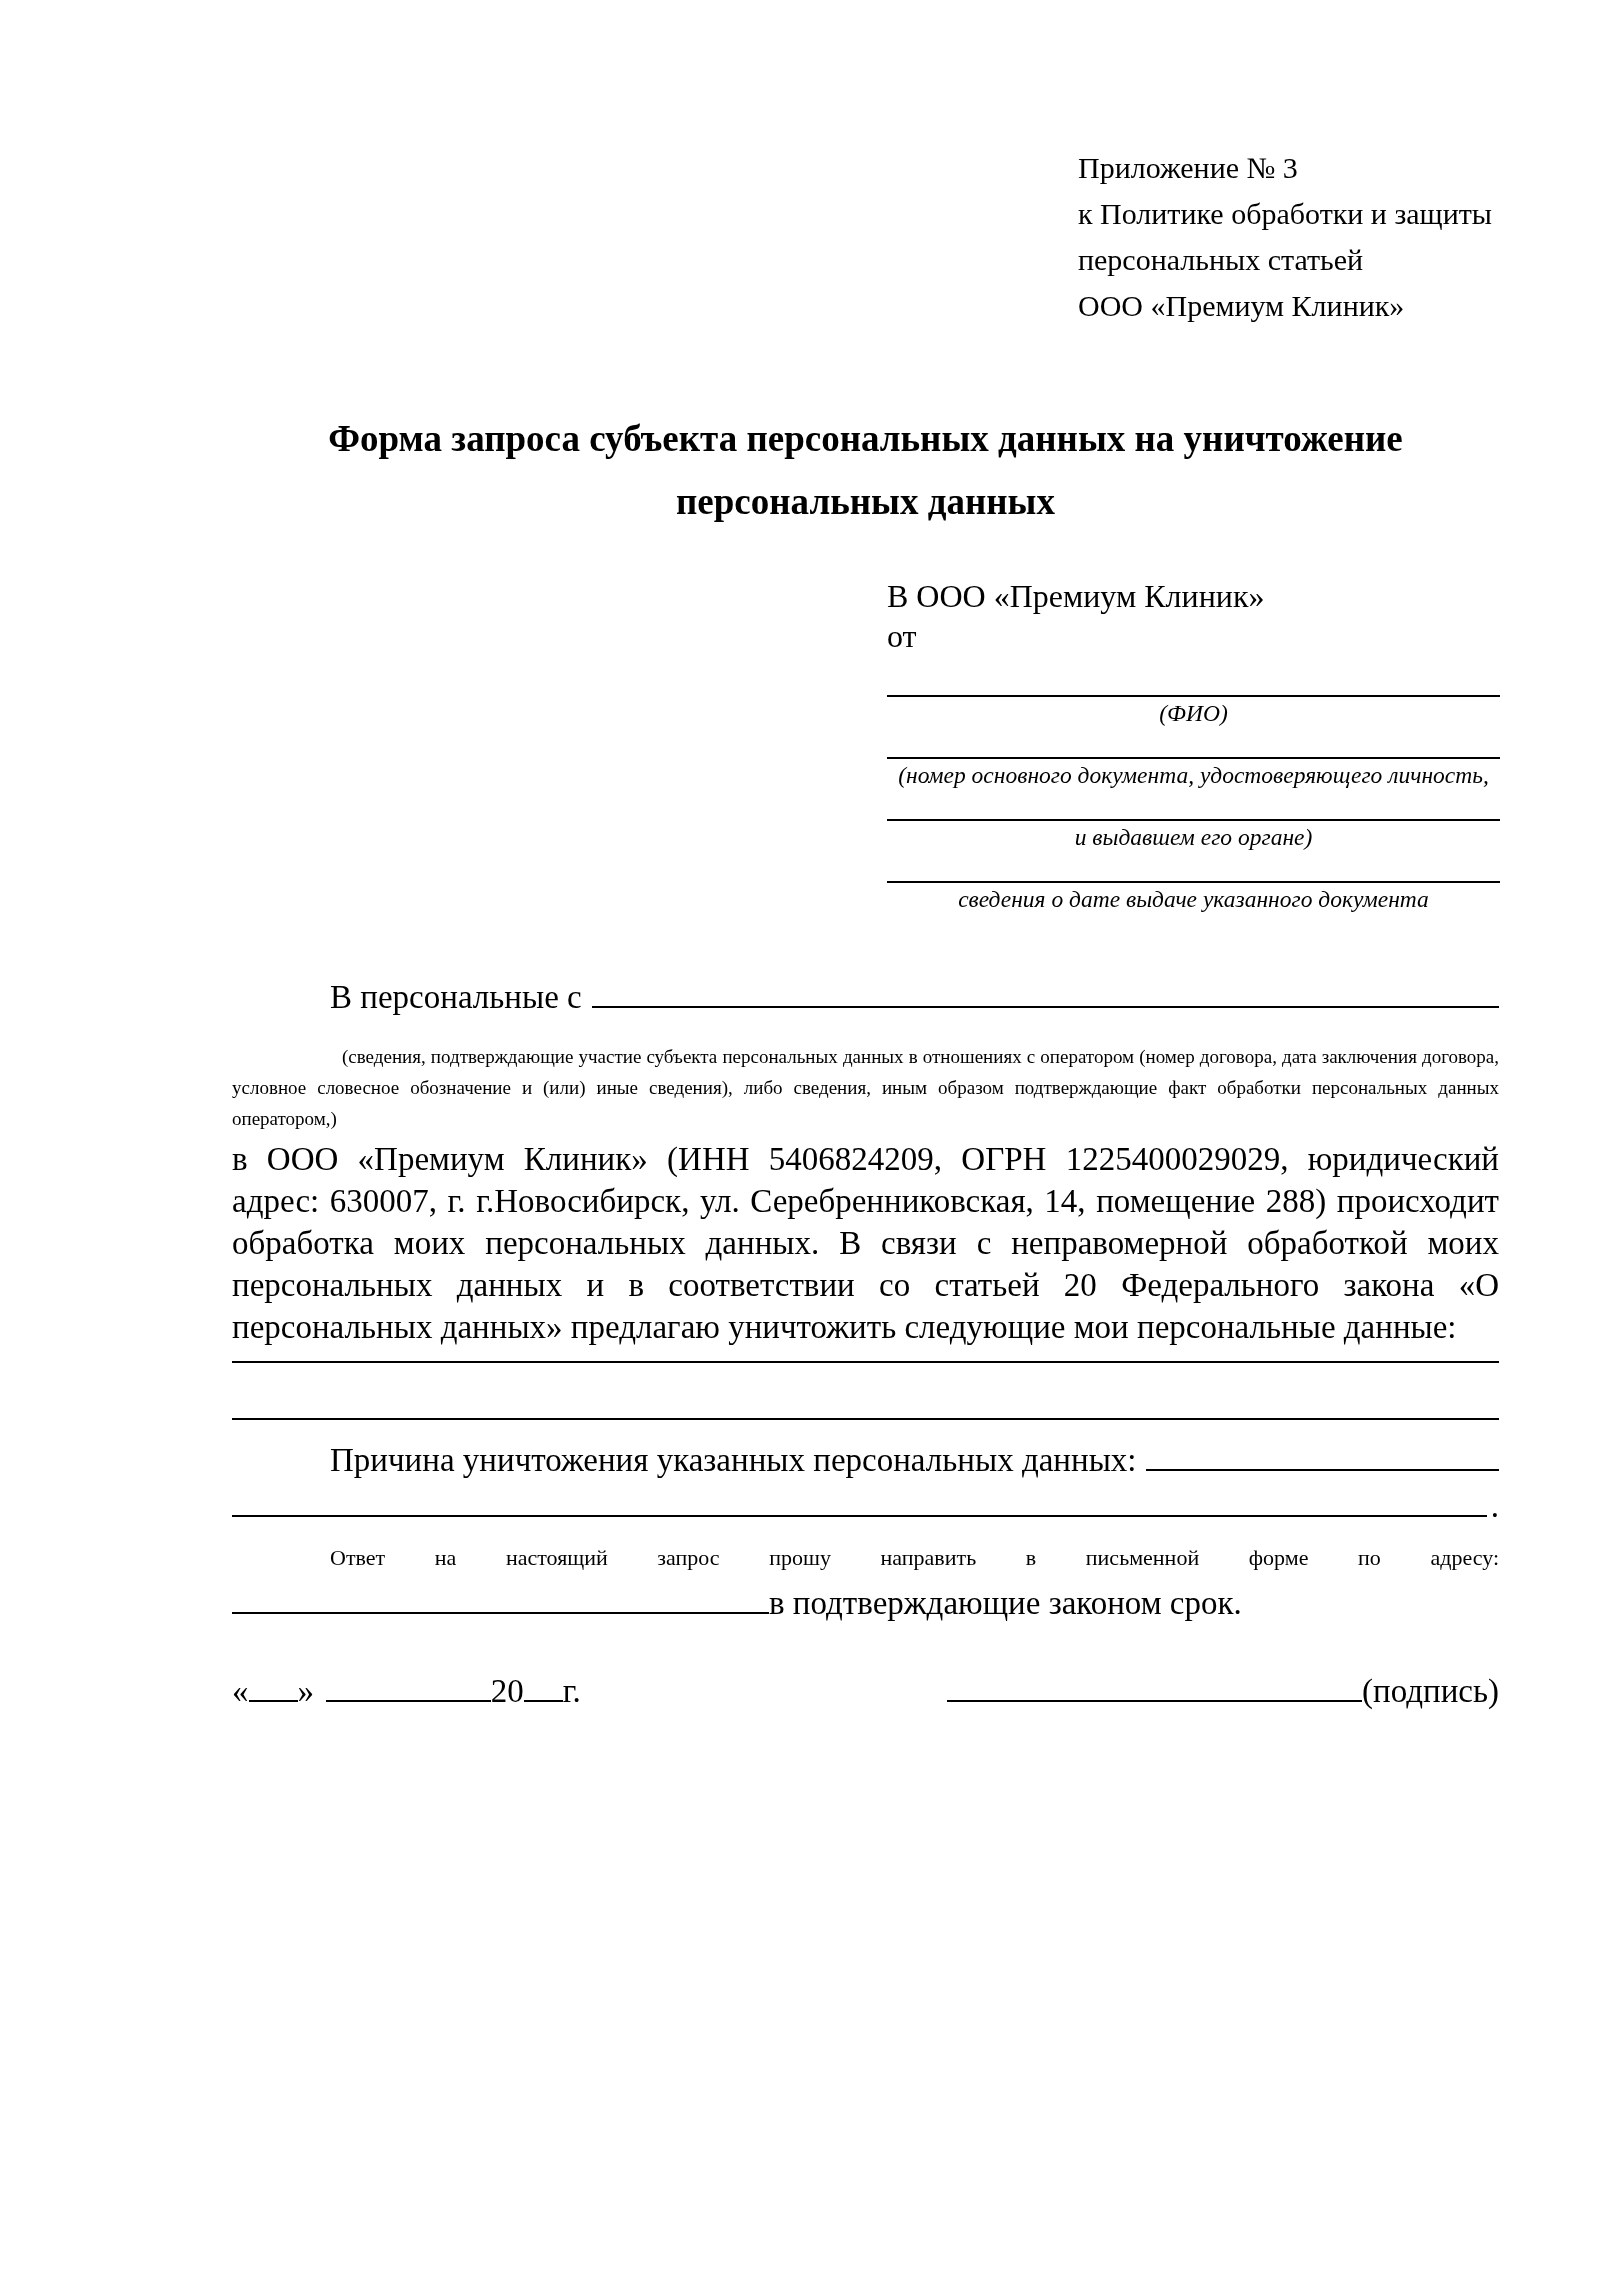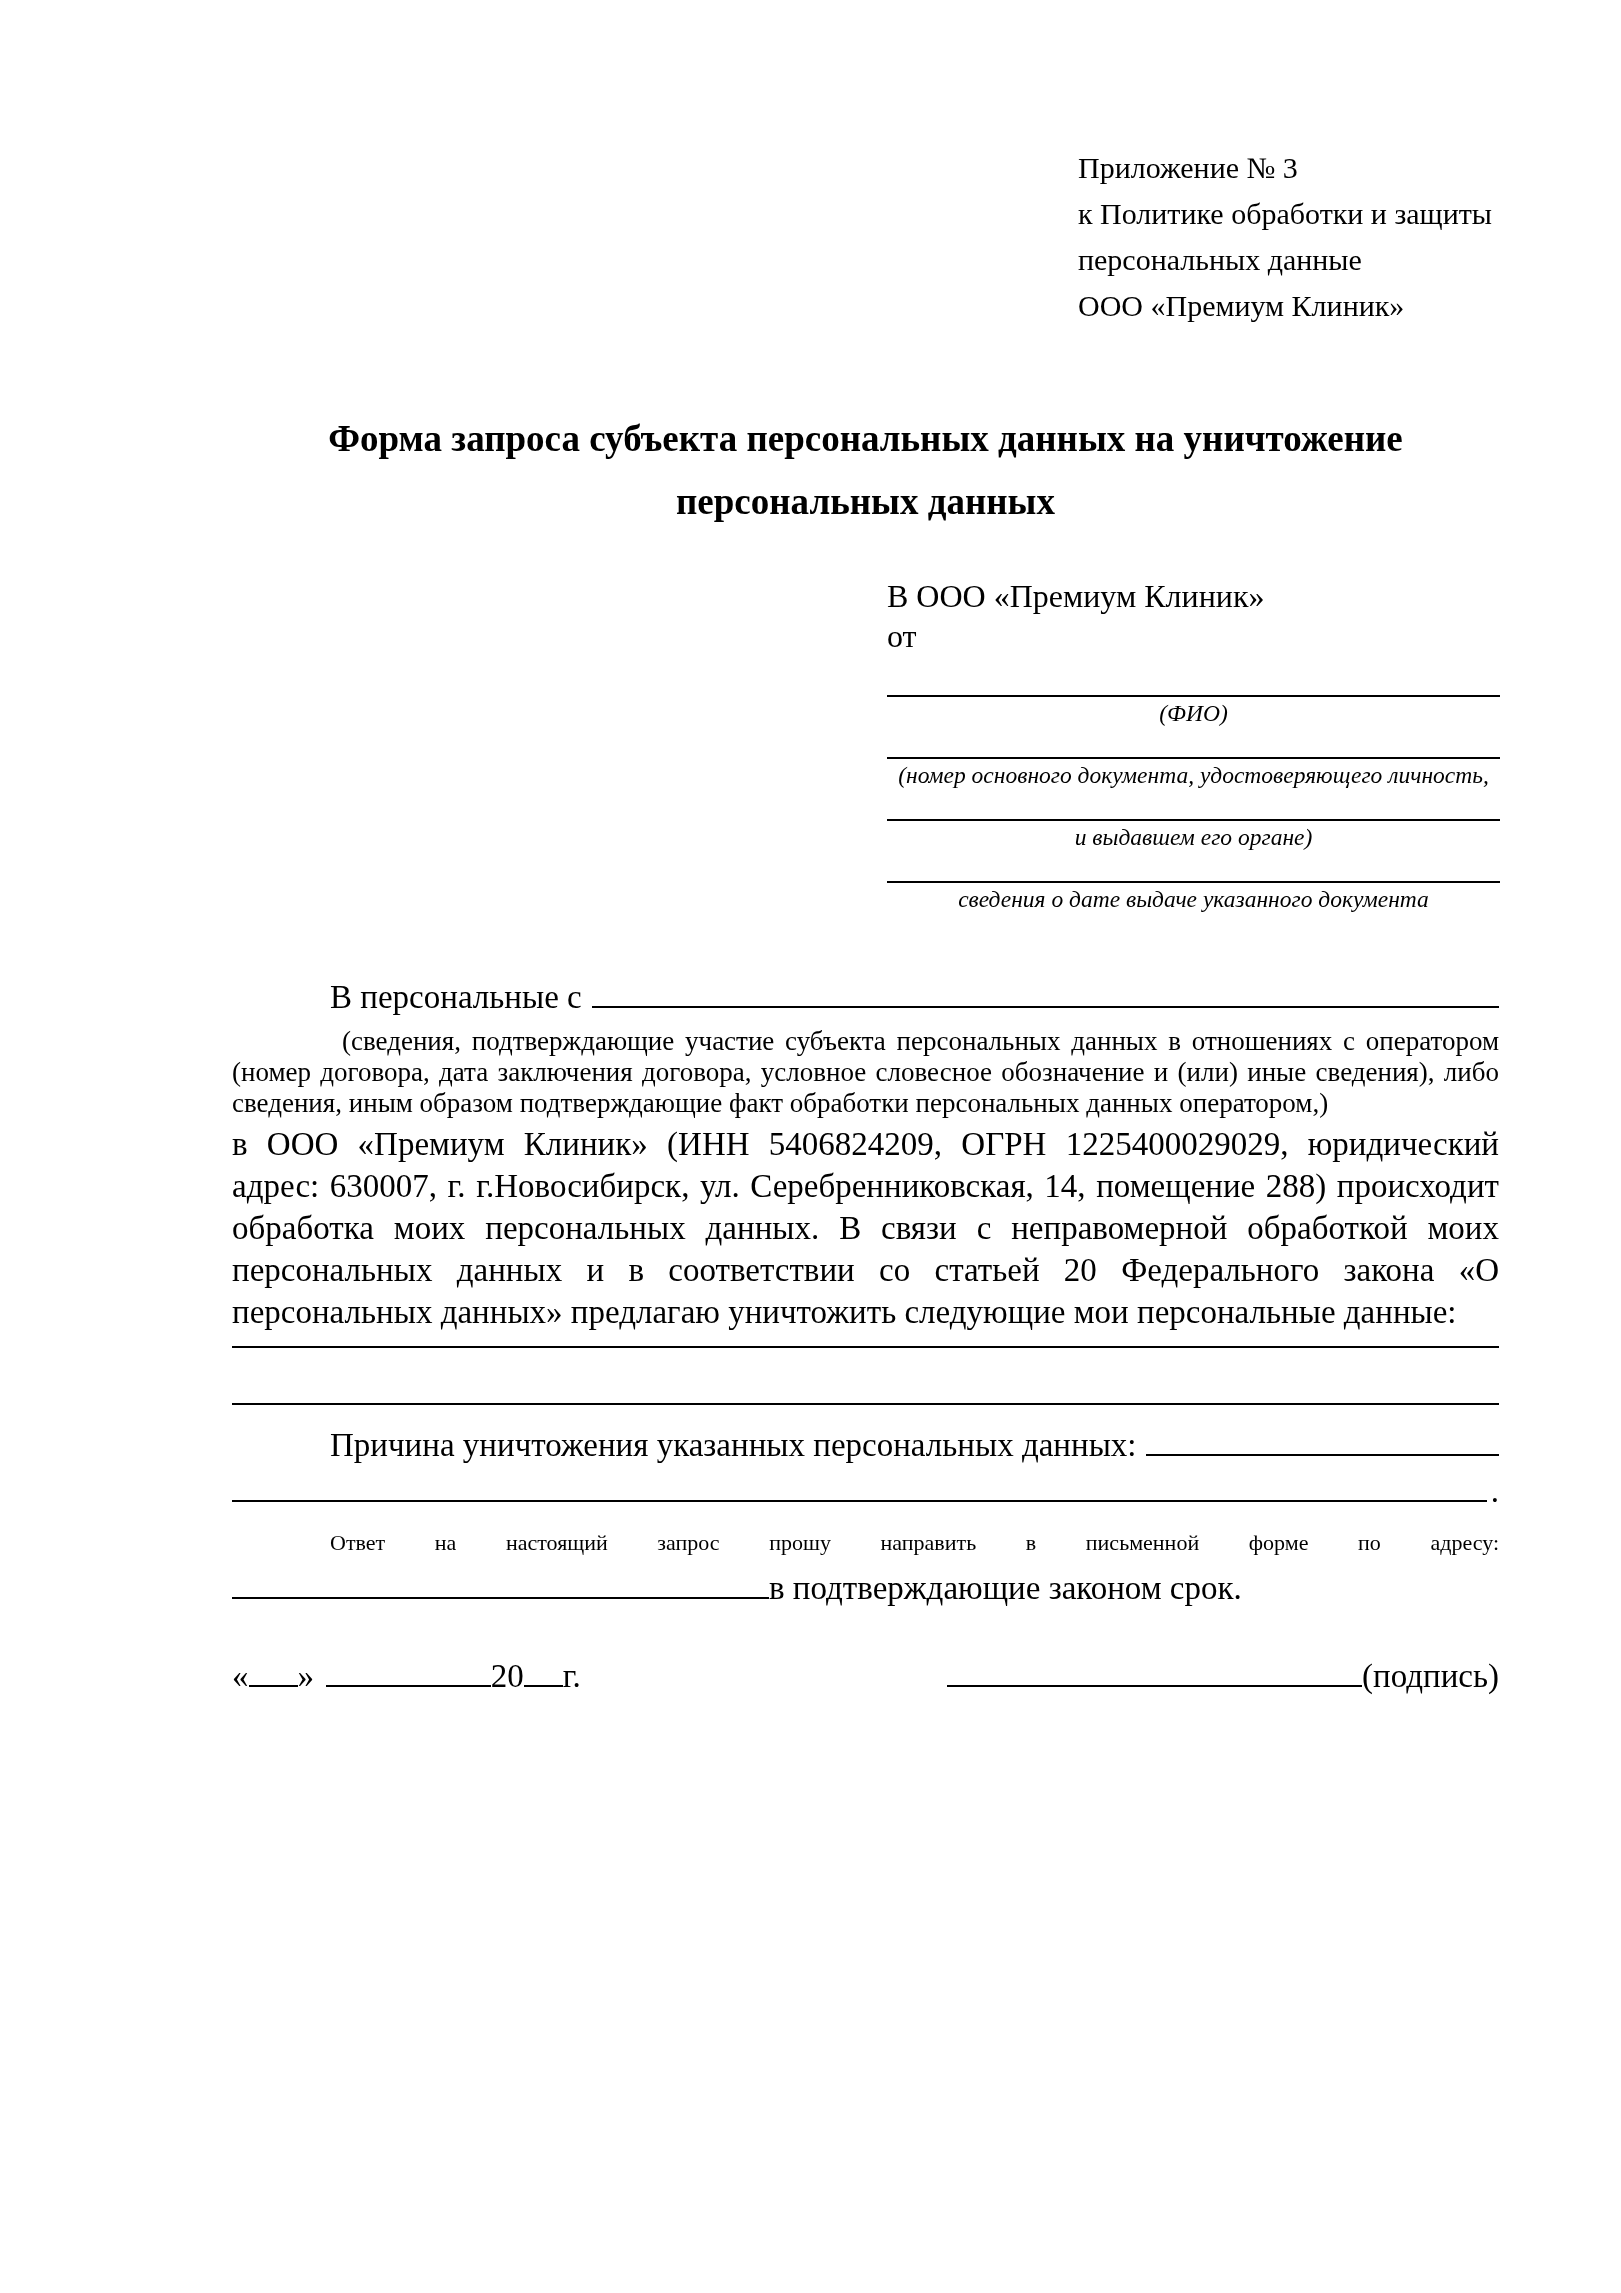--- a/index.html
+++ b/index.html
@@ -65,22 +65,22 @@
     line-height: 45px;
   }
   .indent { display: inline-block; width: 98px; flex: 0 0 98px; }
   .fill-line {
     flex: 1 1 auto;
     height: 33px;
     border-bottom: 2.9px solid #000;
     margin-left: 9.8px;
   }
   .fine-print {
-    margin: 6px 0 0 0;
-    font-size: 27px;
+    margin: 21px 0 0 0;
+    font-size: 19px;
     line-height: 31px;
     text-align: justify;
     text-indent: 110px;
   }
   .main-par {
     margin: 3.9px 0 0 0;
     font-size: 33px;
     line-height: 42px;
     text-align: justify;
   }
@@ -141,21 +141,21 @@
   .sign-field .u.sig { width: 415px; }
 </style>
 </head>
 <body>
 
 <div class="page">
 
   <div class="appendix">
     <div>Приложение № 3</div>
     <div>к Политике обработки и защиты</div>
-    <div>персональных данные</div>
+    <div>персональных статьей</div>
     <div>ООО «Премиум Клиник»</div>
   </div>
 
   <div class="doc-title">Форма запроса субъекта персональных данных на уничтожение персональных данных</div>
 
   <div class="addressee">
     <div class="org">В ООО «Премиум Клиник»</div>
     <div class="from">от</div>
 
     <div class="field">

